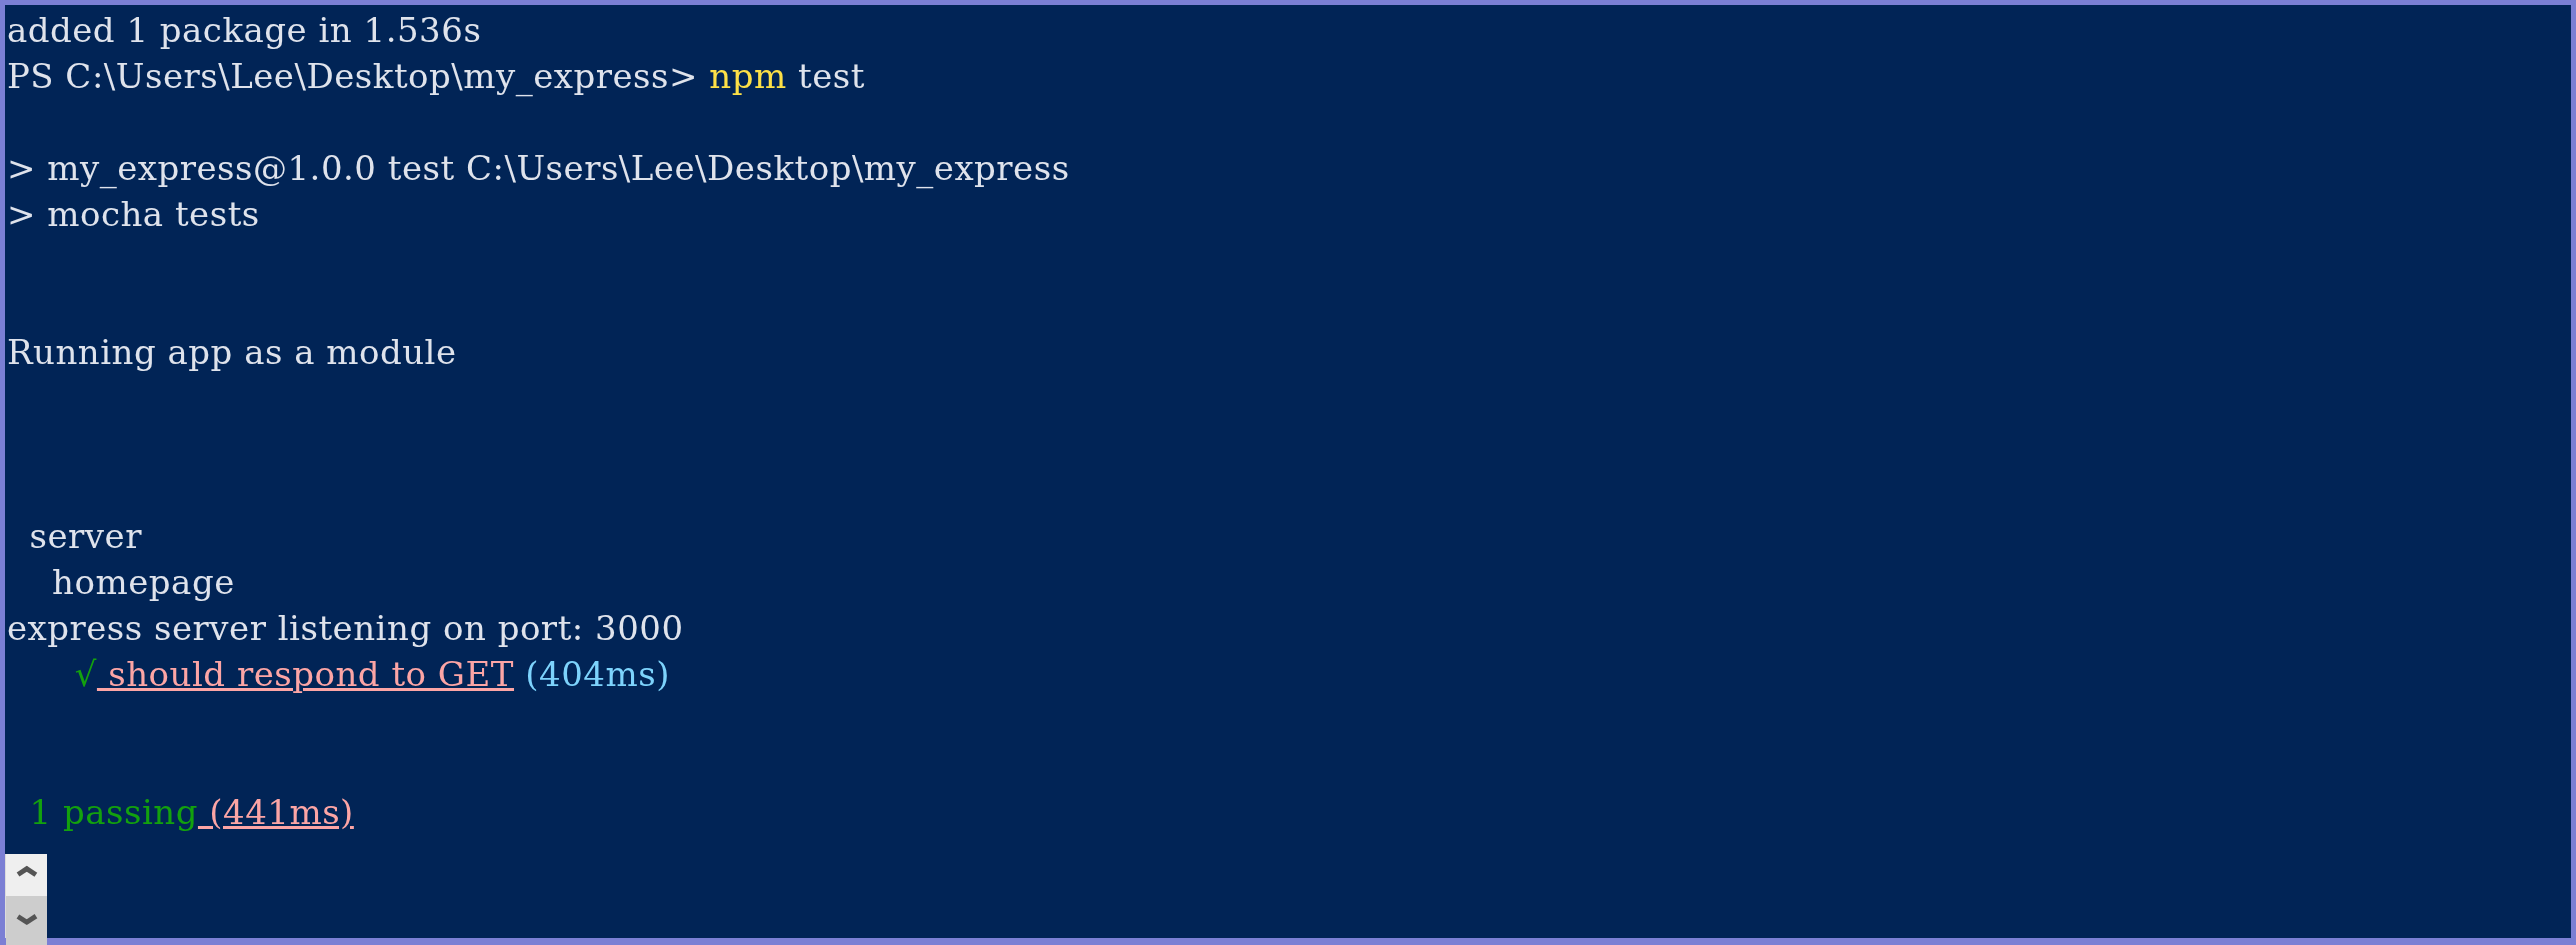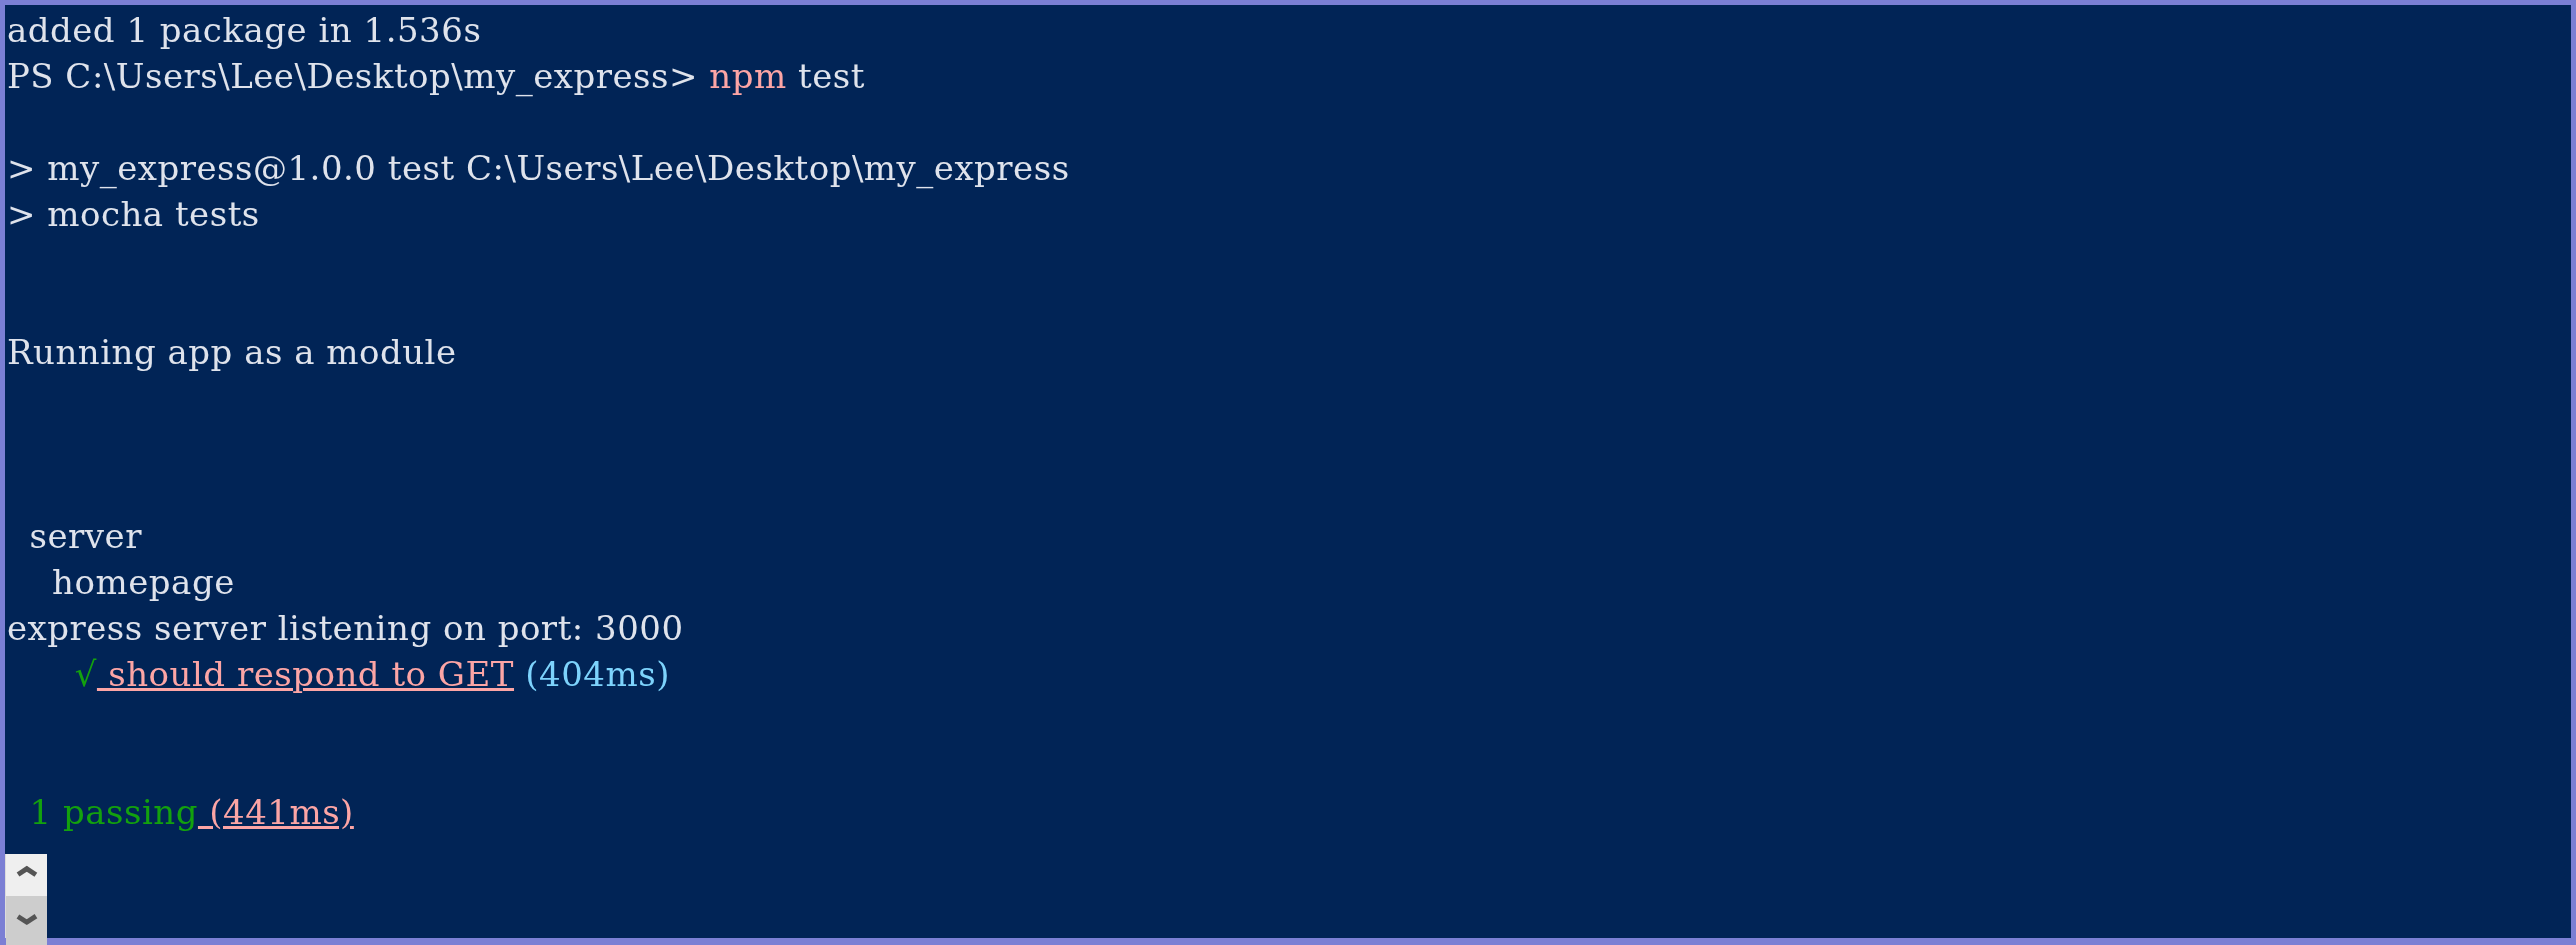--- a/index.html
+++ b/index.html
@@ -154,21 +154,21 @@
     color: #d8dce8;
     white-space: pre;
     letter-spacing: 0.5px;
     padding-left: 1.9px;
     padding-top: 1.9px;
   }
 
   .line { height: 46px; white-space: pre; }
 
   .c-default { color: #dfe3ec; }
-  .c-yellow  { color: #fca5a5; }
+  .c-yellow  { color: #fde047; }
   .c-green   { color: #13a10e; }
   .c-gray    { color: #fca5a5; text-decoration: underline; }
   .c-darkred { color: #7dd3fc; }
 
   
   .scrollbar {
     width: 42px;
     min-width: 42px;
     background: #efefef;
     display: flex;

